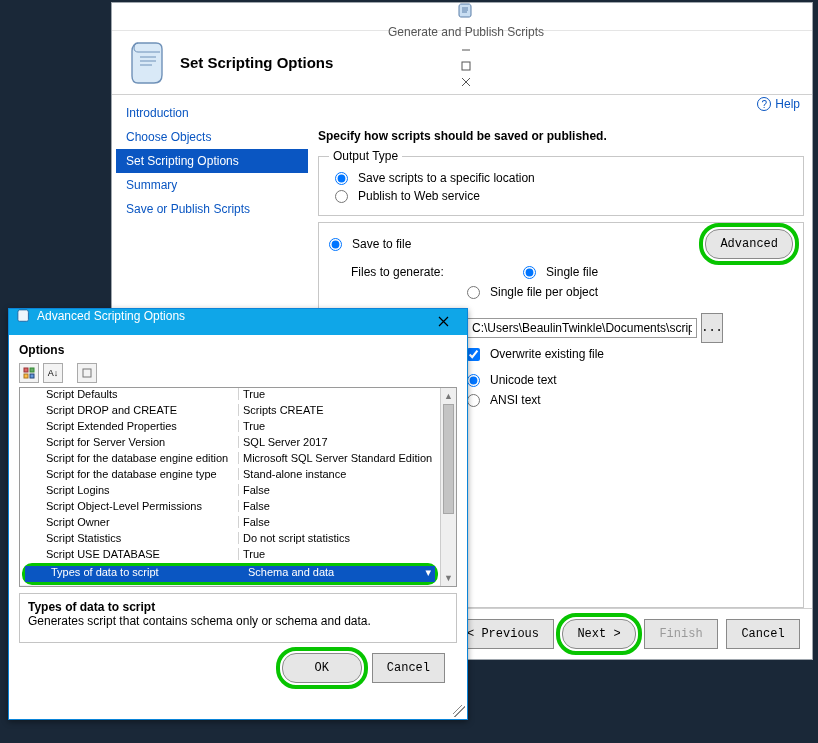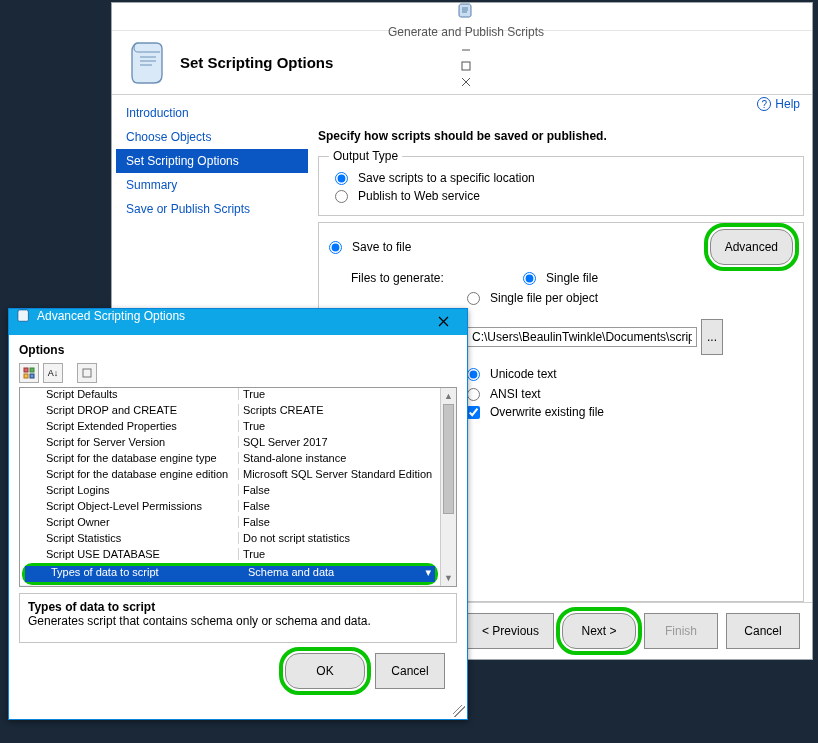--- a/index.html
+++ b/index.html
@@ -99,22 +99,22 @@
   }
   legend { padding: 0 4px; }
   .row { display:flex; align-items:center; gap:6px; padding:2px 0 2px 6px; }
   .row.sub { padding-left: 22px; }
   input[type=radio], input[type=checkbox] { margin:0 4px 0 0; }
   label { cursor:default; }
   .textfield {
     border:1px solid #999; padding:2px 4px; width:230px; height:20px; font-family:inherit; font-size:12px;
   }
   .btn {
-    border:1px solid #8a8a8a; background:#e6e6e6; padding:2px 14px; height:36px;
-    font-family:Liberation Sans, sans-serif; font-size:12px;
+    border:1px solid #8a8a8a; background:#e6e6e6; padding:2px 14px; height:30px;
+    font-family:Liberation Mono, monospace; font-size:12px;
     display:inline-flex; align-items:center; justify-content:center;
     min-width:74px;
   }
   .btn.small { min-width:22px; padding:0; width:22px; }
   .btn:disabled { color:#9a9a9a; }
 
   .save-section .topline { display:flex; align-items:center; justify-content:space-between; }
   .save-section .rightcol { display:flex; flex-direction:column; gap:6px; }
   .filewrap { display:flex; gap:4px; align-items:center; }
 
@@ -282,37 +282,37 @@
           </div>
         </div>
 
         <div class="row sub" style="margin-top:10px;">
           <span style="width:110px;">File name:</span>
           <div class="filewrap">
             <input class="textfield" value="C:\Users\BeaulinTwinkle\Documents\script." style="">
             <button class="btn small">...</button>
           </div>
         </div>
+        <div class="row sub" style="padding-left:138px;">
+          <input type="checkbox" checked="" style="">
+          <label>Overwrite existing file</label>
+        </div>
+
         <div class="row sub enc-section" style="align-items:flex-start; margin-top:8px;">
           <span style="width:110px;">Save as:</span>
           <div class="rightcol">
             <span class="row" style="padding:0;">
               <input type="radio" checked="" style="">
               <label>Unicode text</label>
             </span>
             <span class="row" style="padding:0;">
               <input type="radio" style="">
               <label>ANSI text</label>
             </span>
           </div>
-        </div>
-
-        <div class="row sub" style="padding-left:138px;">
-          <input type="checkbox" checked="" style="">
-          <label>Overwrite existing file</label>
         </div>
 
         <div style="height:60px;"></div>
       </fieldset>
     </div>
   </div>
 
   <div class="footer">
     <button class="btn">&lt; Previous</button>
     <button class="btn green-ring">Next &gt;</button>
@@ -374,27 +374,27 @@
             <span class="k">Script Extended Properties</span>
             <span class="v">True</span>
           </div>
           <div class="gridrow">
             <span class="expander"></span>
             <span class="k">Script for Server Version</span>
             <span class="v">SQL Server 2017</span>
           </div>
           <div class="gridrow">
             <span class="expander"></span>
+            <span class="k">Script for the database engine edition</span>
+            <span class="v">Microsoft SQL Server Standard Edition</span>
+          </div>
+          <div class="gridrow">
+            <span class="expander"></span>
             <span class="k">Script for the database engine type</span>
             <span class="v">Stand-alone instance</span>
-          </div>
-          <div class="gridrow">
-            <span class="expander"></span>
-            <span class="k">Script for the database engine edition</span>
-            <span class="v">Microsoft SQL Server Standard Edition</span>
           </div>
           <div class="gridrow">
             <span class="expander"></span>
             <span class="k">Script Logins</span>
             <span class="v">False</span>
           </div>
           <div class="gridrow">
             <span class="expander"></span>
             <span class="k">Script Object-Level Permissions</span>
             <span class="v">False</span>

